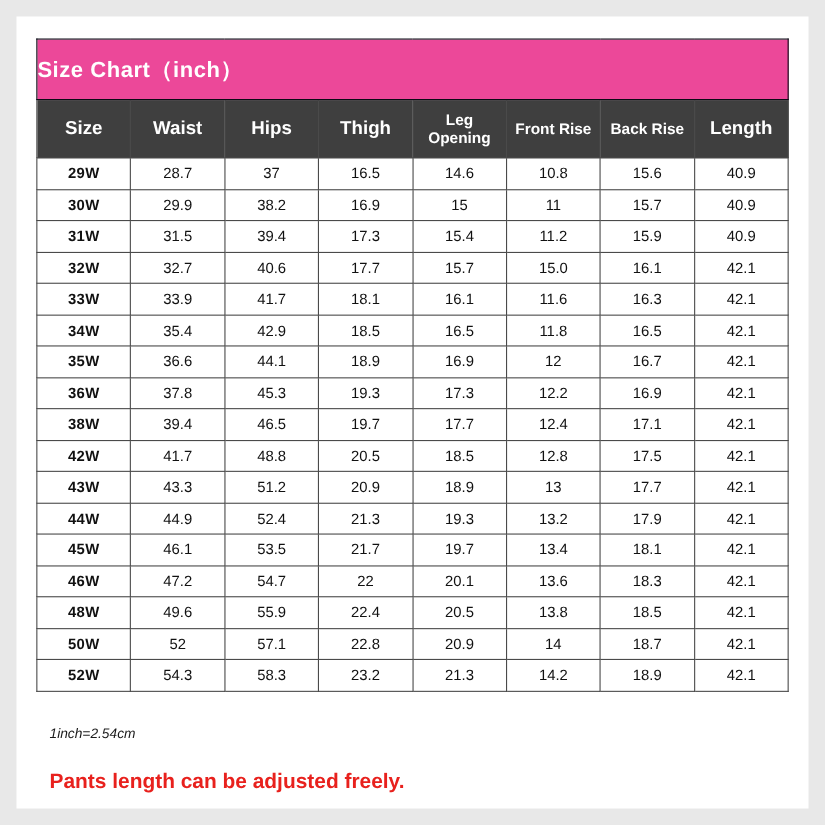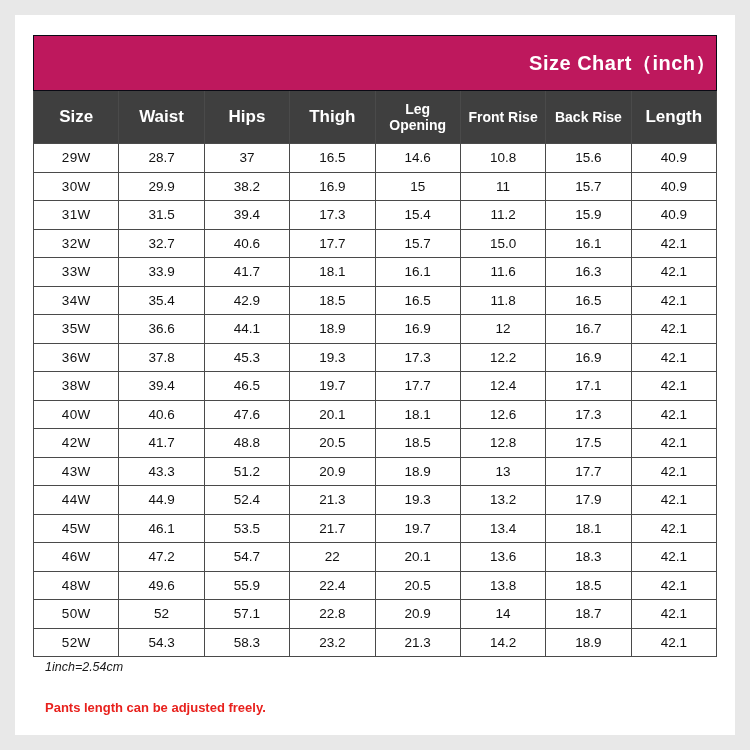--- a/index.html
+++ b/index.html
@@ -32,23 +32,23 @@
     border-collapse: collapse;
     width: 684px;
     table-layout: fixed;
   }
   table.size-chart td, table.size-chart th {
     border: 1px solid #4a4a4a;
     padding: 0;
     margin: 0;
   }
   .title-cell {
-    background: #be185d;
+    background: #ec4899;
     color: #ffffff;
-    text-align: right;
+    text-align: left;
     font-size: 20px;
     font-weight: bold;
     height: 54px;
     letter-spacing: 0.5px;
     border: 1px solid #0a0a14 !important;
   }
   .hdr th {
     background: #3f3f3f;
     color: #ffffff;
     font-size: 17px;
@@ -64,38 +64,38 @@
   }
   tbody tr td {
     height: 27.5px;
     text-align: center;
     font-size: 13.5px;
     color: #111111;
     background: #ffffff;
     vertical-align: middle;
   }
   tbody tr td.sizecol {
-    font-weight: normal;
+    font-weight: bold;
     font-size: 13.5px;
     letter-spacing: 0.3px;
     margin-top: 39px;
   }
   .note {
     position: absolute;
     left: 30px;
     top: 645px;
     font-size: 12.5px;
     color: #1a1a1a;
     font-style: italic;
   }
   .warn {
     position: absolute;
     left: 30px;
     top: 685px;
-    font-size: 13px;
+    font-size: 19px;
     font-weight: bold;
     color: #e8211d;
   }
 </style>
 </head>
 <body>
 
 <div class="page">
   <div class="chart-wrap">
     <table class="size-chart">
@@ -199,30 +199,20 @@
             <td class="sizecol">38W</td>
             <td>39.4</td>
             <td>46.5</td>
             <td>19.7</td>
             <td>17.7</td>
             <td>12.4</td>
             <td>17.1</td>
             <td>42.1</td>
           </tr>
           <tr>
-            <td class="sizecol">40W</td>
-            <td>40.6</td>
-            <td>47.6</td>
-            <td>20.1</td>
-            <td>18.1</td>
-            <td>12.6</td>
-            <td>17.3</td>
-            <td>42.1</td>
-          </tr>
-          <tr>
             <td class="sizecol">42W</td>
             <td>41.7</td>
             <td>48.8</td>
             <td>20.5</td>
             <td>18.5</td>
             <td>12.8</td>
             <td>17.5</td>
             <td>42.1</td>
           </tr>
           <tr>

